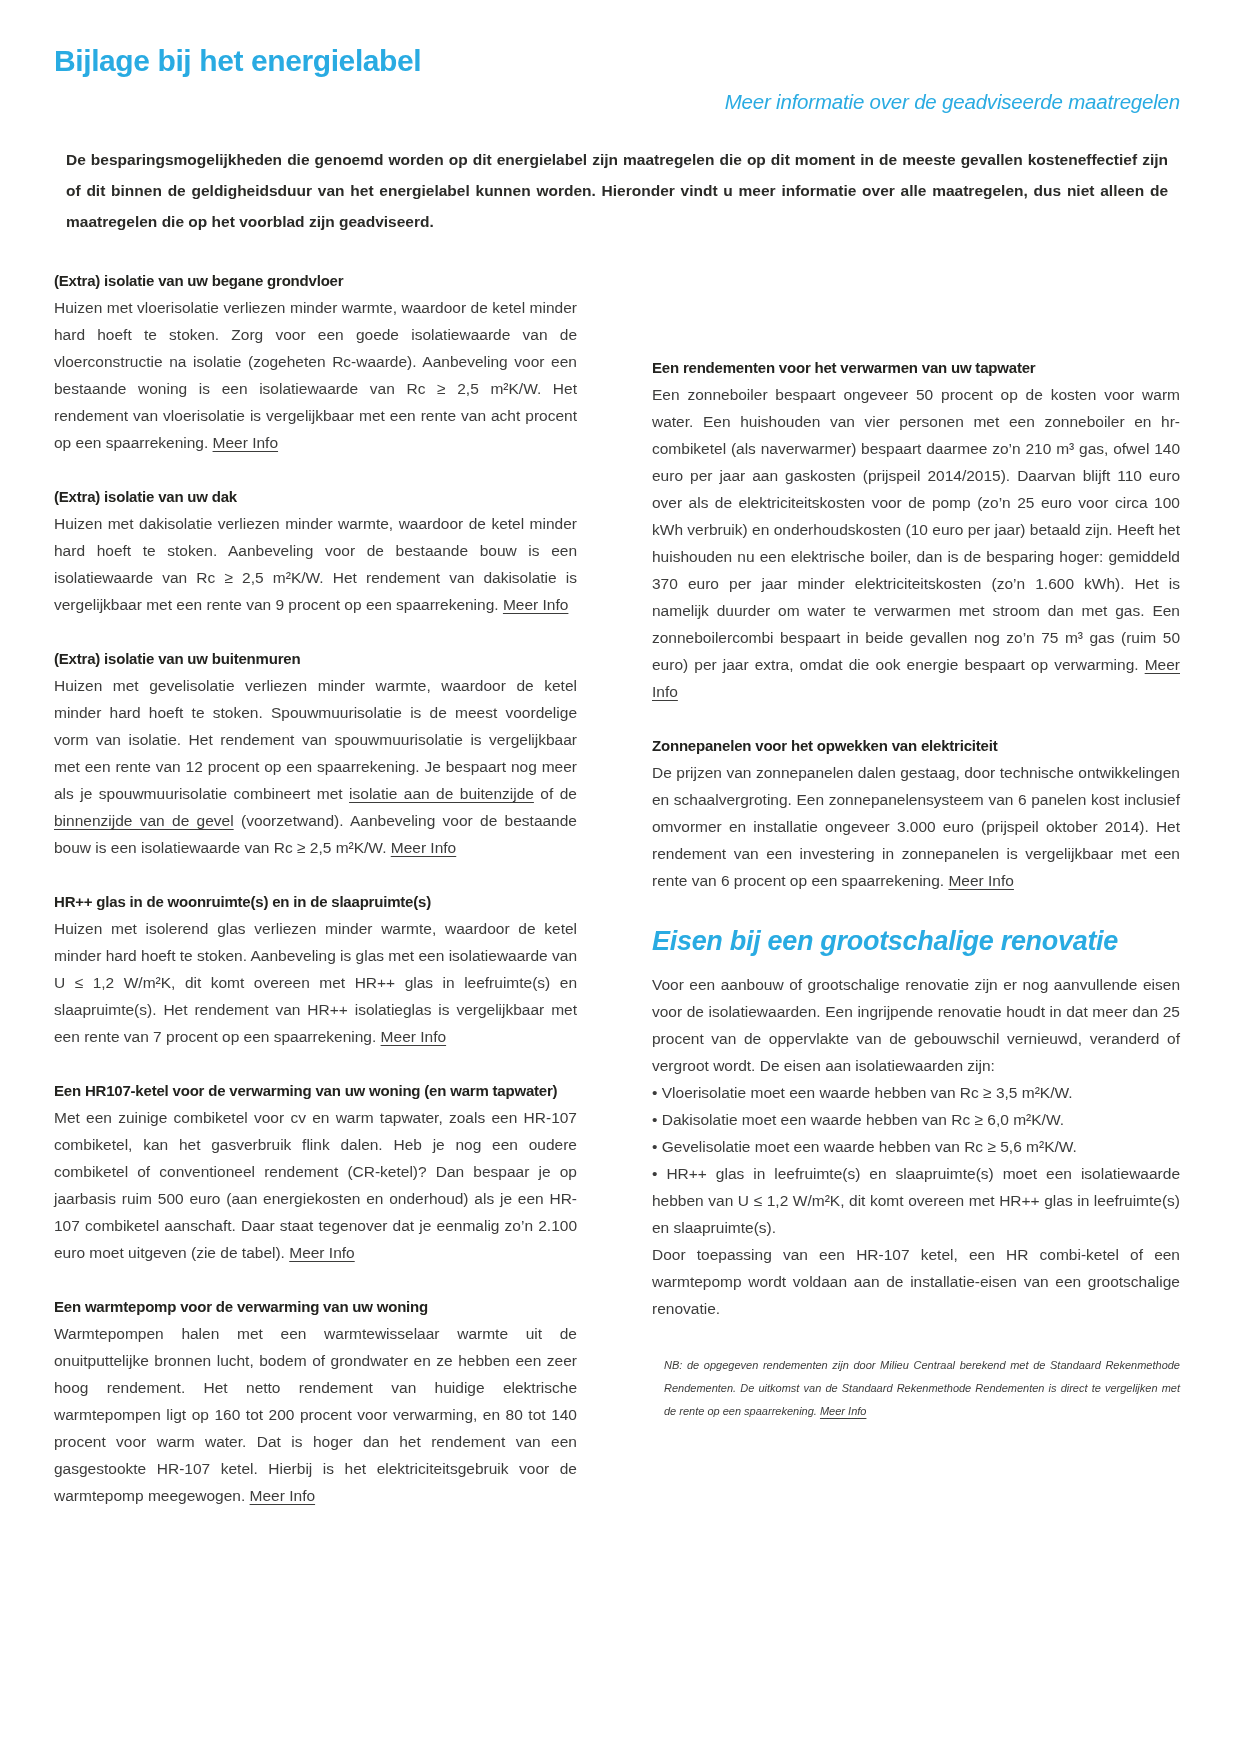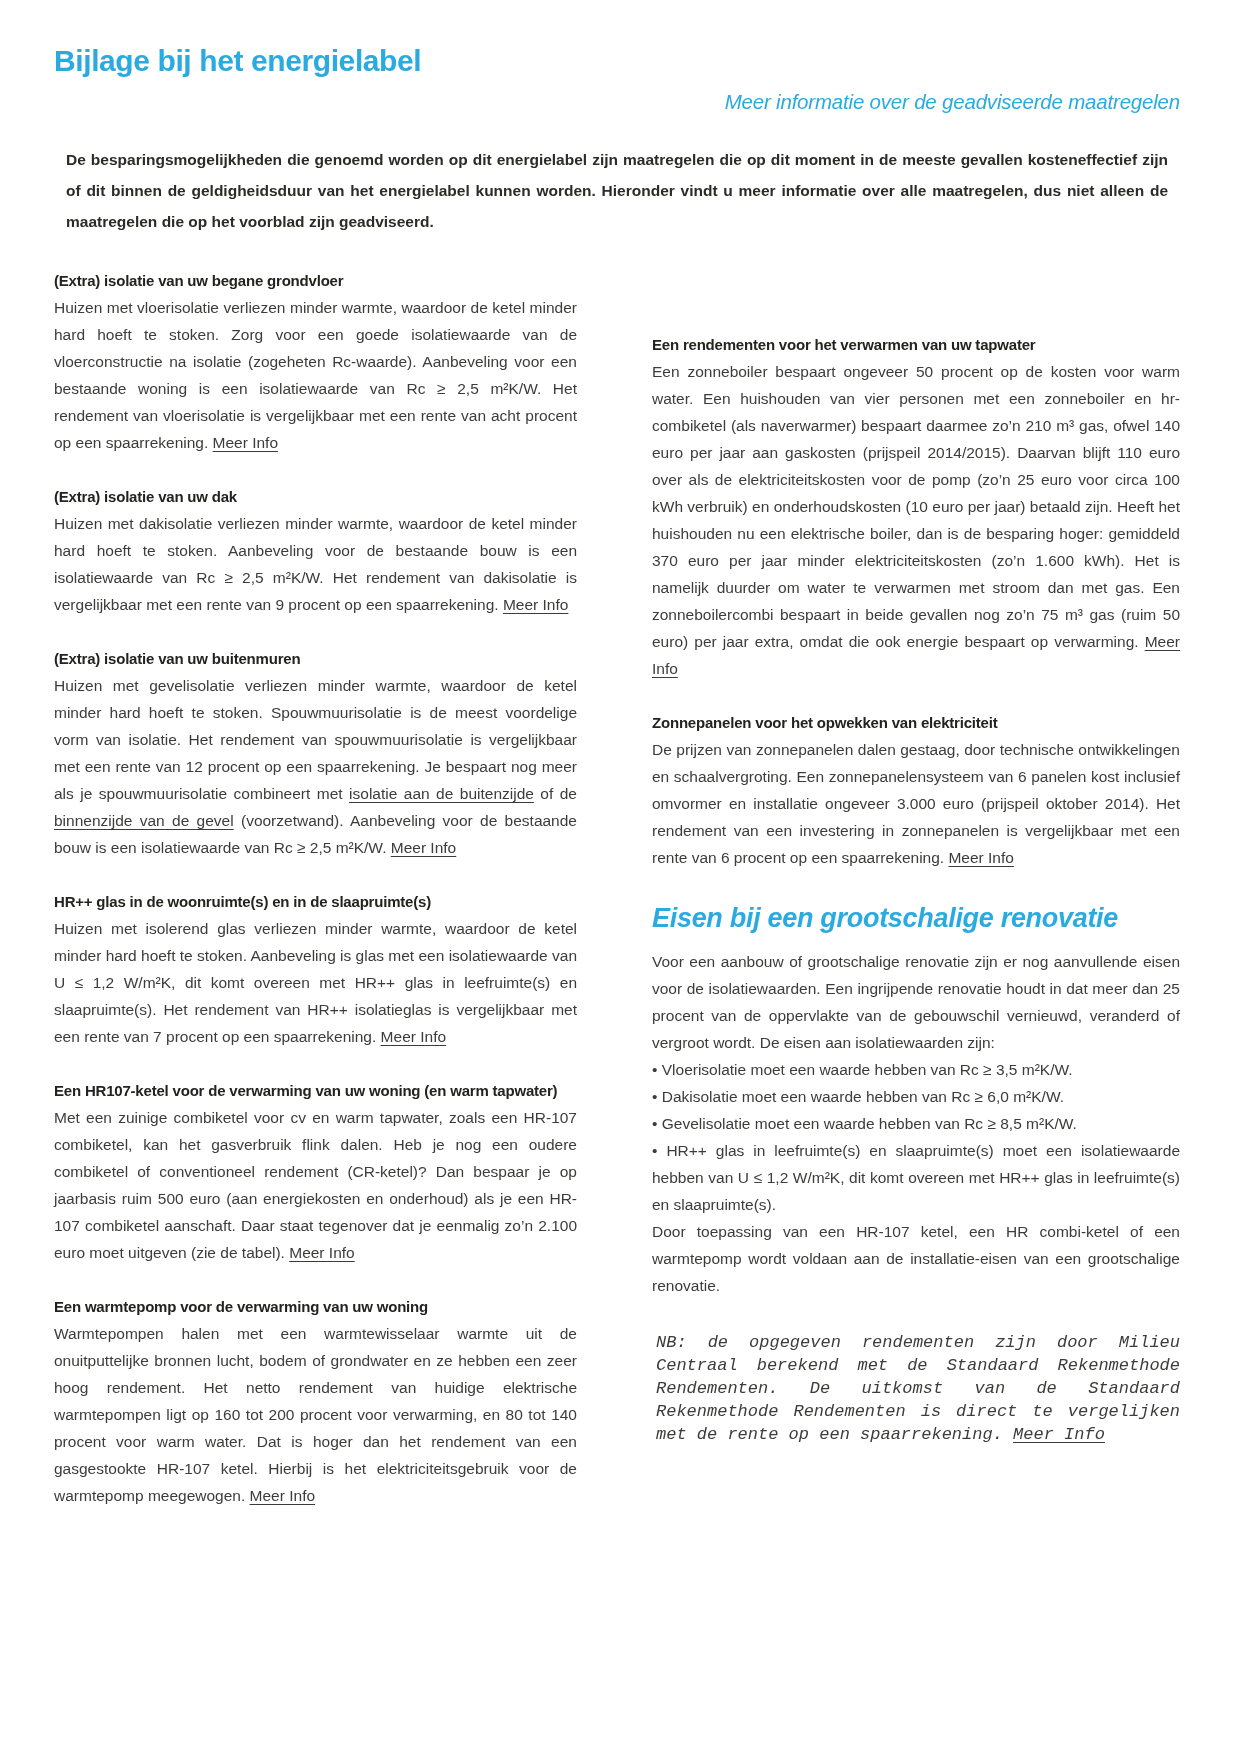--- a/index.html
+++ b/index.html
@@ -68,27 +68,26 @@
   .para.bullet { text-align: justify; }
   .chapter-heading {
     margin: 32px 0 14px 0;
     font-size: 27px;
     font-style: italic;
     font-weight: bold;
     letter-spacing: -0.3px;
     color: #29ABE2;
   }
   .note {
-    margin: 32px 0 0 4px;
-    font-size: 17px;
+    margin: 32px 0 0 12px;
+    font-size: 11px;
     font-style: italic;
     line-height: 23px;
     text-align: justify;
     color: #3C3C3B;
-    font-family: Liberation Mono, monospace;
   }
   .link {
     text-decoration: underline;
     text-underline-offset: 3px;
     cursor: pointer;
     color: inherit;
   }
 </style>
 </head>
 <body>
@@ -115,19 +114,19 @@
       </div>
     <div class="column col-right">
         <h3 class="sec-heading">Een rendementen voor het verwarmen van uw tapwater</h3>
         <p class="para"><span>Een zonneboiler bespaart ongeveer 50 procent op de kosten voor warm water. Een huishouden van vier personen met een zonneboiler en hr-combiketel (als naverwarmer) bespaart daarmee zo’n 210 m³ gas, ofwel 140 euro per jaar aan gaskosten (prijspeil 2014/2015). Daarvan blijft 110 euro over als de elektriciteitskosten voor de pomp (zo’n 25 euro voor circa 100 kWh verbruik) en onderhoudskosten (10 euro per jaar) betaald zijn. Heeft het huishouden nu een elektrische boiler, dan is de besparing hoger: gemiddeld 370 euro per jaar minder elektriciteitskosten (zo’n 1.600 kWh). Het is namelijk duurder om water te verwarmen met stroom dan met gas. Een zonneboilercombi bespaart in beide gevallen nog zo’n 75 m³ gas (ruim 50 euro) per jaar extra, omdat die ook energie bespaart op verwarming. </span><span class="link">Meer Info</span></p>
         <h3 class="sec-heading">Zonnepanelen voor het opwekken van elektriciteit</h3>
         <p class="para"><span>De prijzen van zonnepanelen dalen gestaag, door technische ontwikkelingen en schaalvergroting. Een zonnepanelensysteem van 6 panelen kost inclusief omvormer en installatie ongeveer 3.000 euro (prijspeil oktober 2014). Het rendement van een investering in zonnepanelen is vergelijkbaar met een rente van 6 procent op een spaarrekening. </span><span class="link">Meer Info</span></p>
         <h2 class="chapter-heading">Eisen bij een grootschalige renovatie</h2>
         <p class="para"><span>Voor een aanbouw of grootschalige renovatie zijn er nog aanvullende eisen voor de isolatiewaarden. Een ingrijpende renovatie houdt in dat meer dan 25 procent van de oppervlakte van de gebouwschil vernieuwd, veranderd of vergroot wordt. De eisen aan isolatiewaarden zijn:</span></p>
         <p class="para bullet"><span>• Vloerisolatie moet een waarde hebben van Rc ≥ 3,5 m²K/W.</span></p>
         <p class="para bullet"><span>• Dakisolatie moet een waarde hebben van Rc ≥ 6,0 m²K/W.</span></p>
-        <p class="para bullet"><span>• Gevelisolatie moet een waarde hebben van Rc ≥ 8,5 m²K/W.</span></p>
+        <p class="para bullet"><span>• Gevelisolatie moet een waarde hebben van Rc ≥ 5,6 m²K/W.</span></p>
         <p class="para bullet"><span>• HR++ glas in leefruimte(s) en slaapruimte(s) moet een isolatiewaarde hebben van U ≤ 1,2 W/m²K, dit komt overeen met HR++ glas in leefruimte(s) en slaapruimte(s).</span></p>
         <p class="para"><span>Door toepassing van een HR-107 ketel, een HR combi-ketel of een warmtepomp wordt voldaan aan de installatie-eisen van een grootschalige renovatie.</span></p>
         <p class="note"><span>NB: de opgegeven rendementen zijn door Milieu Centraal berekend met de Standaard Rekenmethode Rendementen. De uitkomst van de Standaard Rekenmethode Rendementen is direct te vergelijken met de rente op een spaarrekening. </span><span class="link">Meer Info</span></p>
       </div>
   </div>
 </div>
 
 </body></html>

